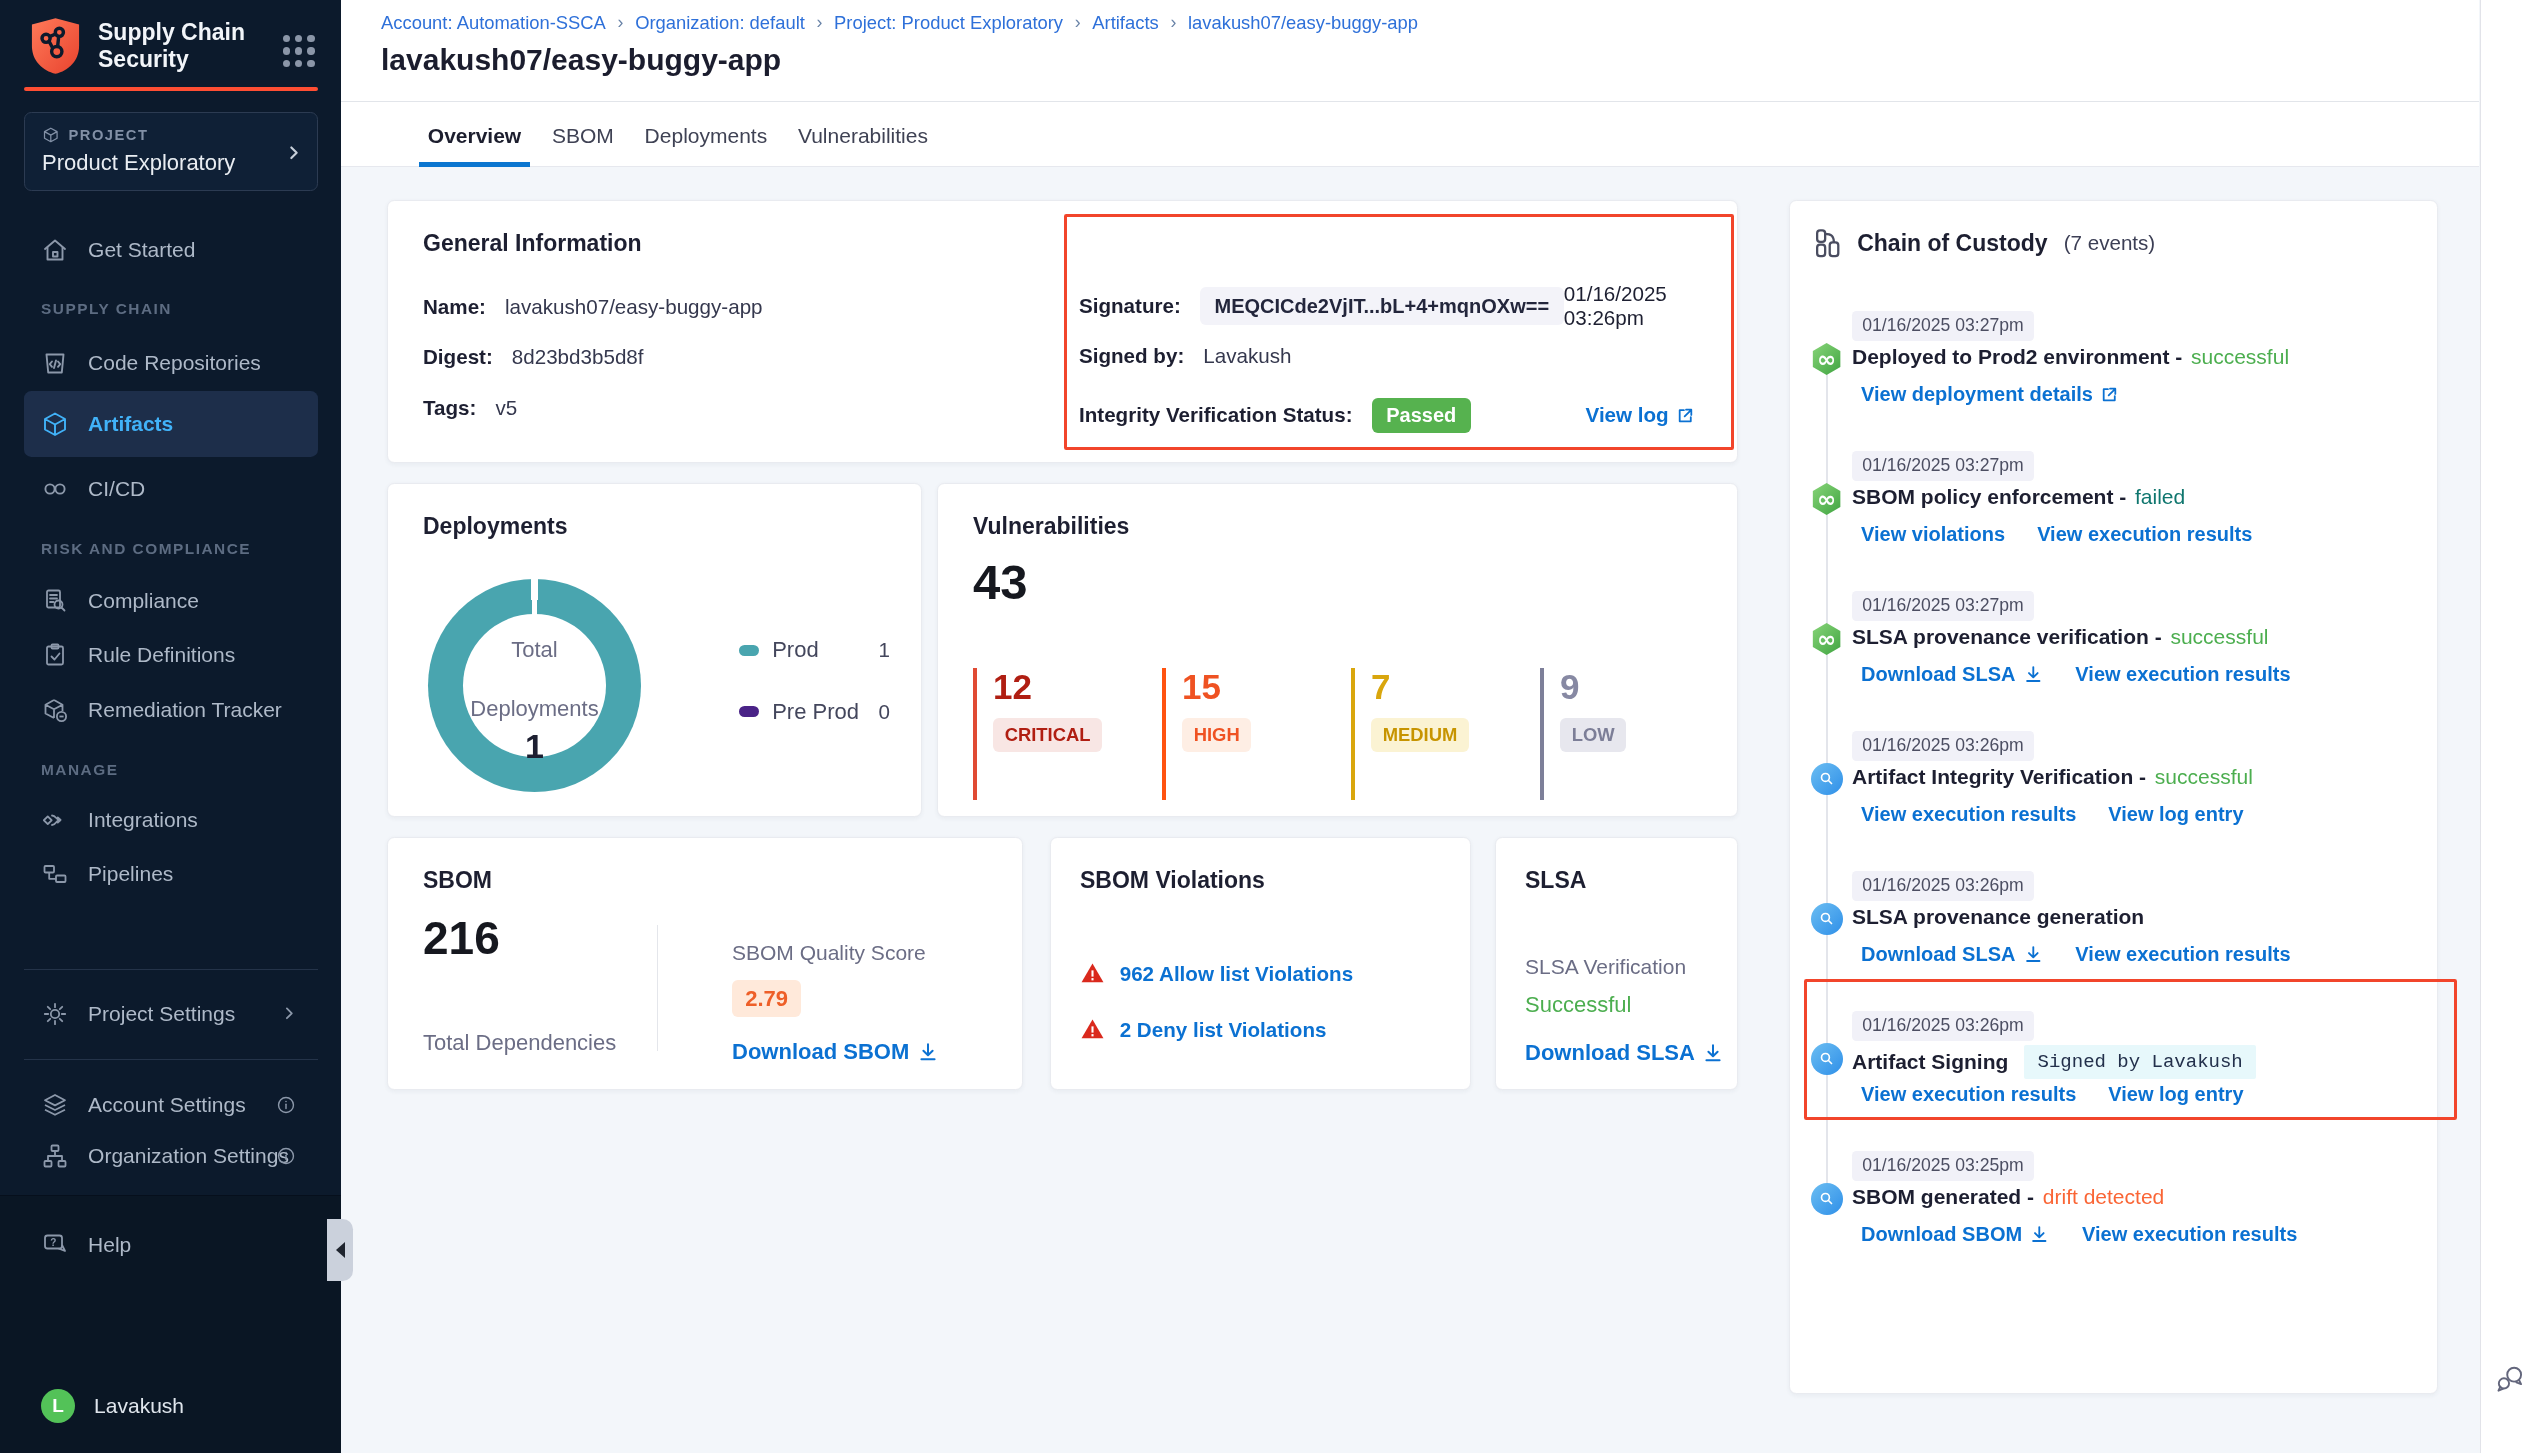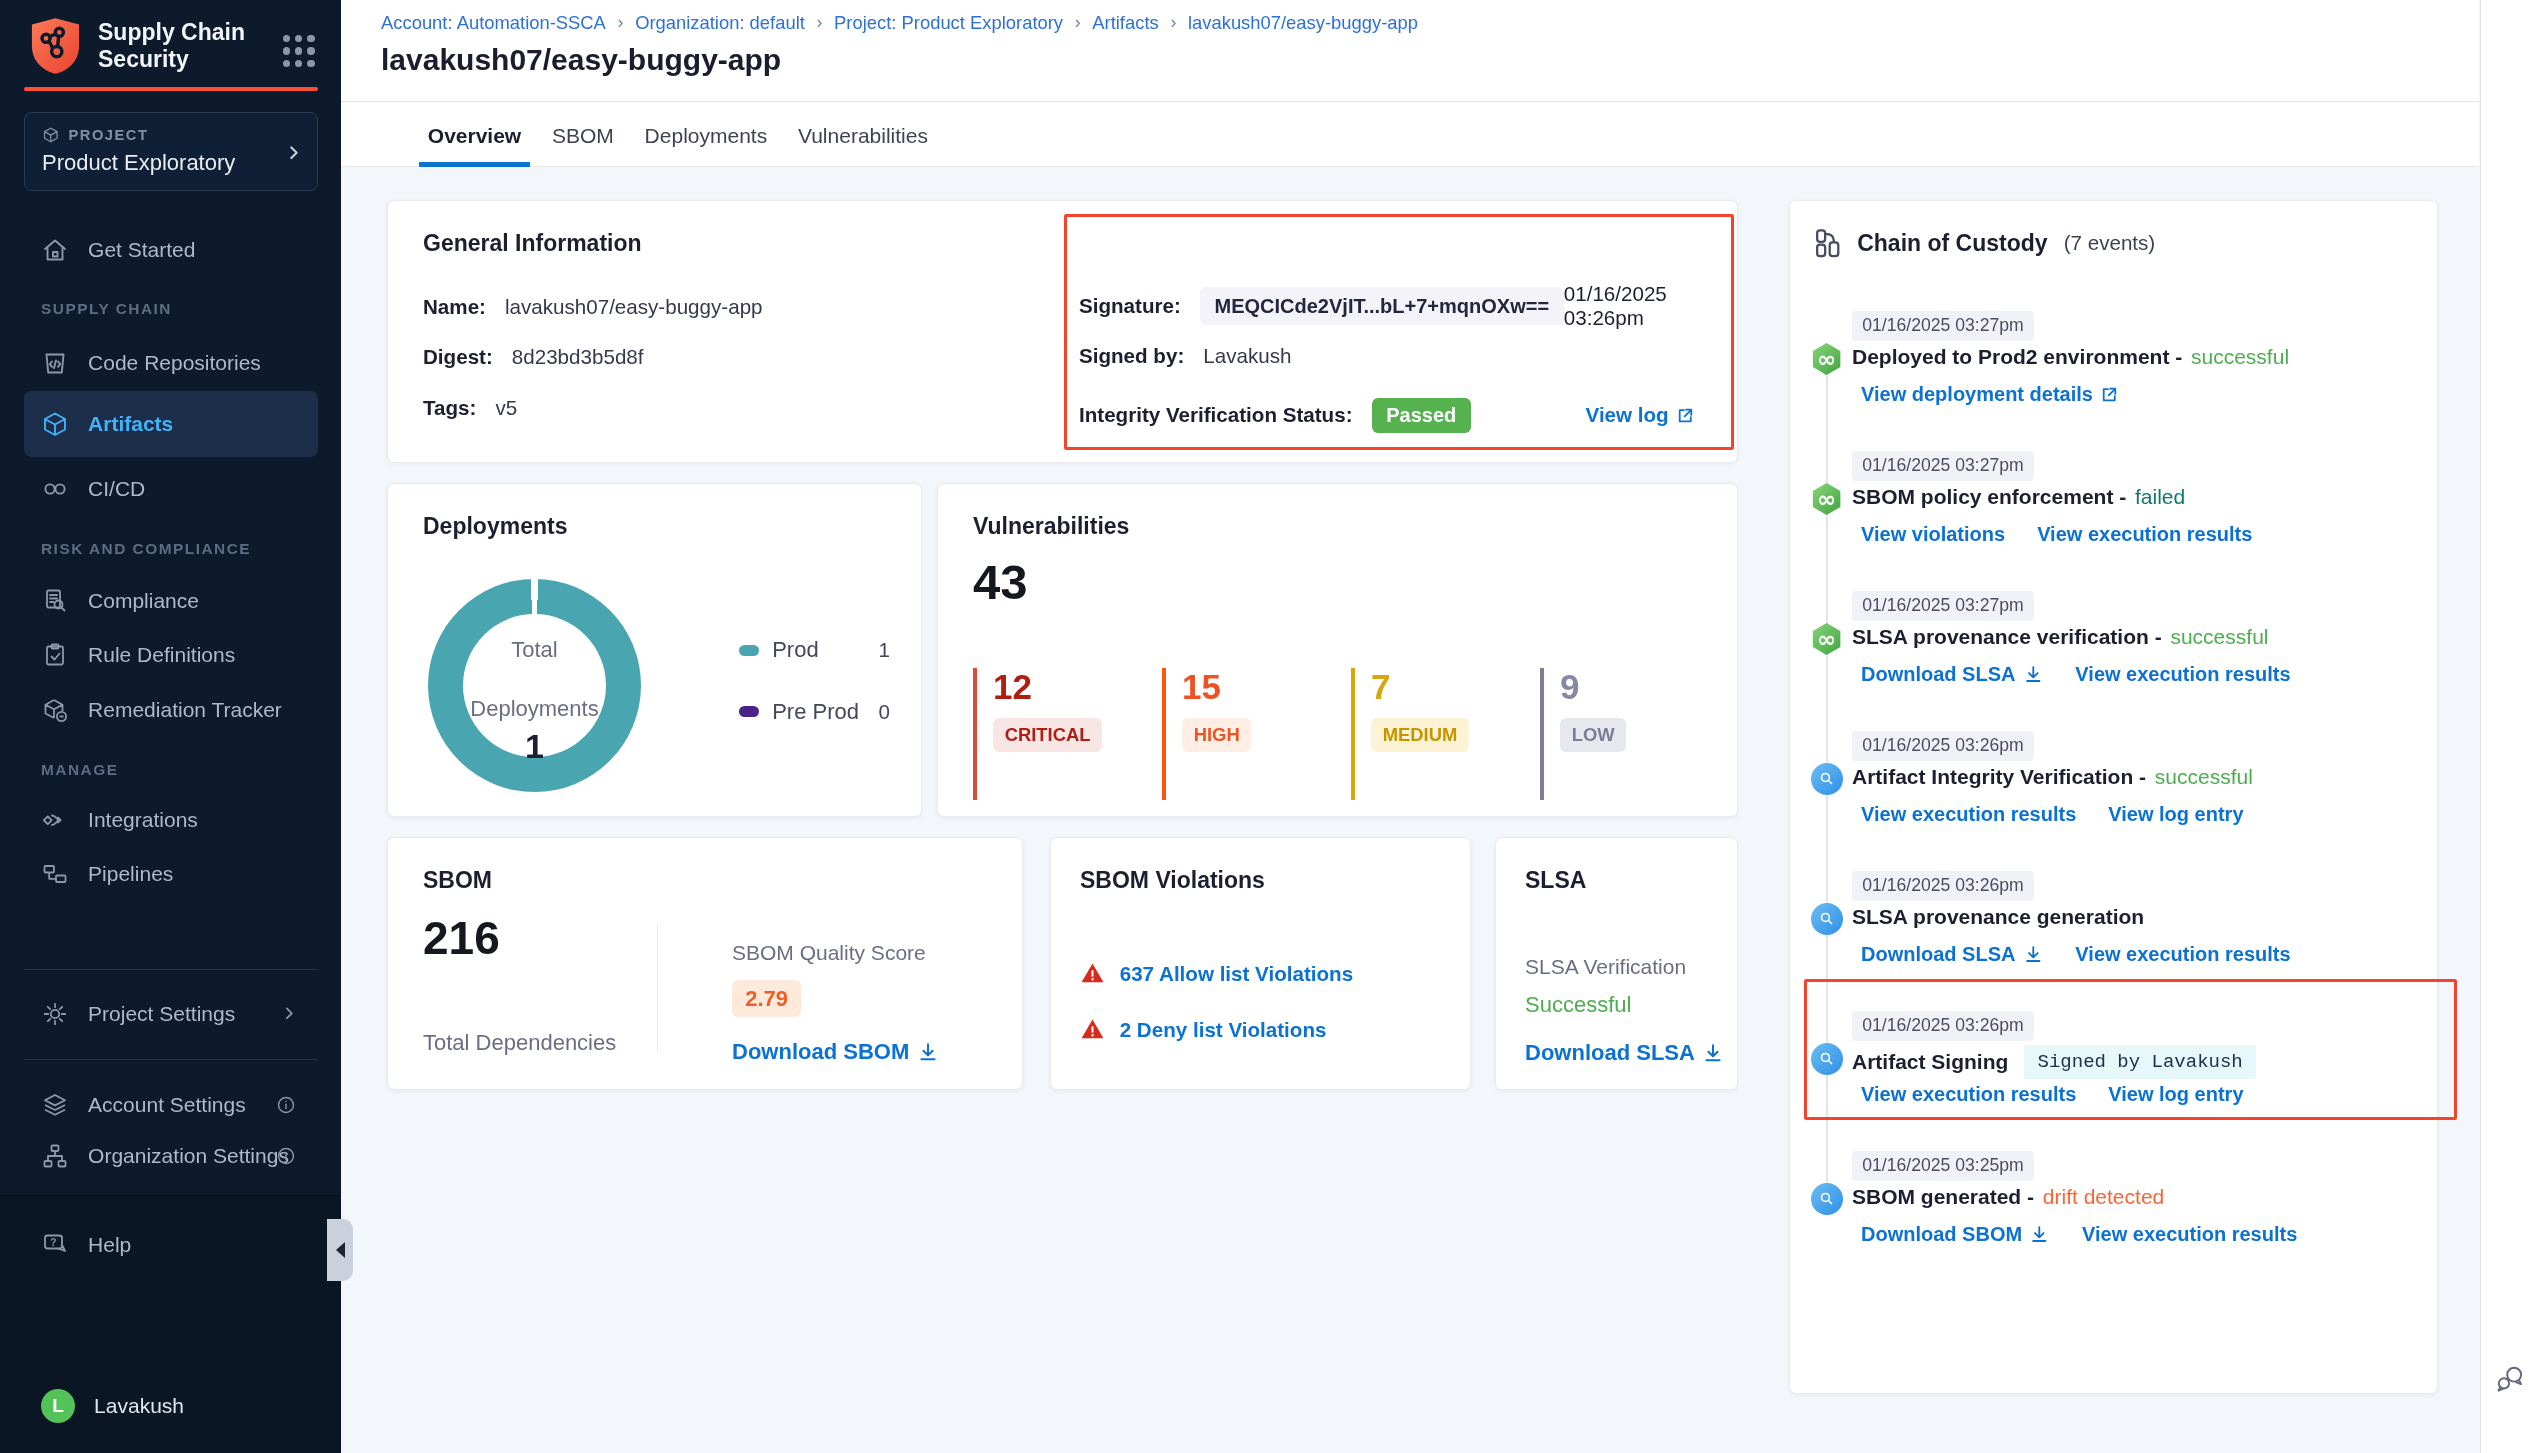--- a/index.html
+++ b/index.html
@@ -384,21 +384,21 @@
     <span class="gi-value">8d23bd3b5d8f</span>
   </div>
   <div class="gi-row" style="top:195px">
     <span class="gi-label">Tags:</span>
     <span class="gi-value">v5</span>
   </div>
 
   <div id="sig-col">
     <div class="sig-row" style="top:0">
       <span class="gi-label">Signature:</span>
-      <span class="sig-pill">MEQCICde2VjIT...bL+7+mqnOXw==</span>
+      <span class="sig-pill">MEQCICde2VjIT...bL+4+mqnOXw==</span>
       <span class="time-right">01/16/2025 03:26pm</span>
     </div>
     <div class="sig-row" style="top:62px">
       <span class="gi-label">Signed by:</span>
       <span class="gi-value" style="margin-left:19px">Lavakush</span>
     </div>
     <div class="sig-row" style="top:116px">
       <span class="gi-label">Integrity Verification Status:</span>
       <span class="passed-badge">Passed</span>
       <a class="link time-right" style="font-size:20.6px">
@@ -479,21 +479,21 @@
 
 <div class="card" id="card-viol">
   <div class="card-title" style="left:29px">SBOM Violations</div>
   <div id="viol-list">
     <div class="viol-item">
       <svg width="25" height="25" viewBox="0 0 24 24">
         <path d="M12 2.5 L22.5 20.5 H1.5 Z" fill="#da291d"></path>
         <rect x="11" y="9" width="2" height="6" fill="#fff"></rect>
           <rect x="11" y="16.4" width="2" height="2.2" fill="#fff"></rect>
         </svg>
-      <a class="link">637 Allow list Violations</a>
+      <a class="link">962 Allow list Violations</a>
     </div>
     <div class="viol-item">
       <svg width="25" height="25" viewBox="0 0 24 24">
         <path d="M12 2.5 L22.5 20.5 H1.5 Z" fill="#da291d"></path>
         <rect x="11" y="9" width="2" height="6" fill="#fff"></rect>
           <rect x="11" y="16.4" width="2" height="2.2" fill="#fff"></rect>
         </svg>
       <a class="link">2 Deny list Violations</a>
     </div>
   </div>

